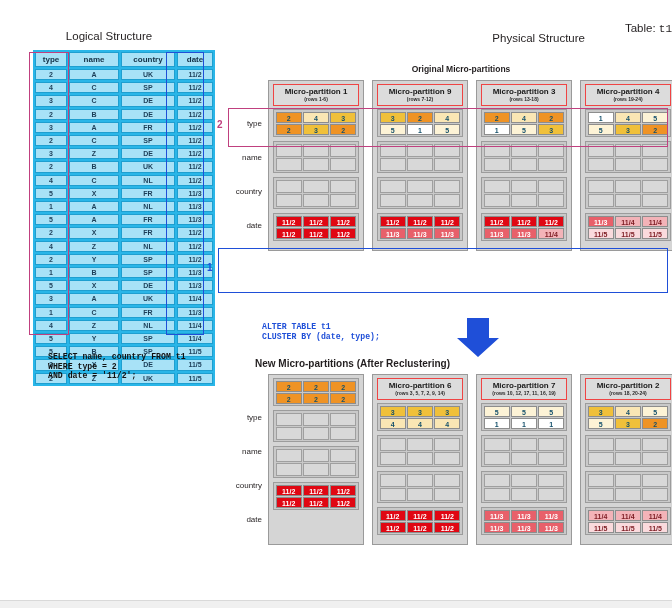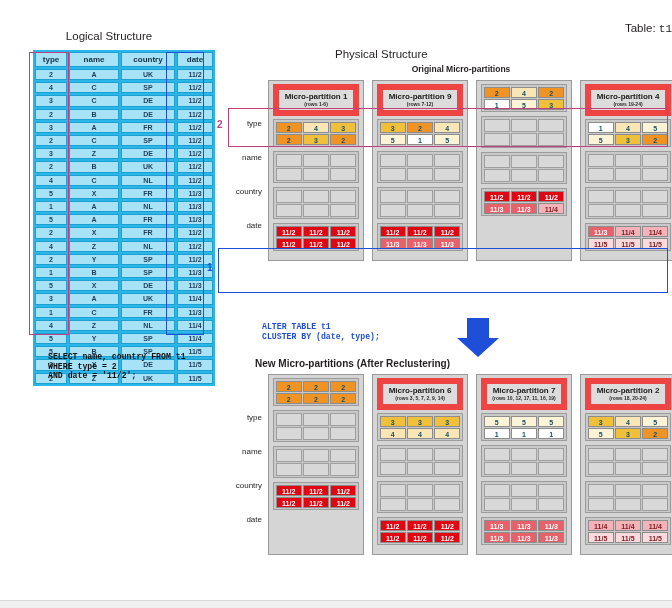--- a/index.html
+++ b/index.html
@@ -5,21 +5,21 @@
   html,body{margin:0;padding:0;background:#ffffff;}
   body{width:672px;height:608px;position:relative;overflow:hidden;
        font-family:"Liberation Sans",sans-serif;color:#231f20;}
 
   .abs{position:absolute;}
 
   
   #table-title{left:0;top:6px;width:672px;text-align:right;font-size:11.5px;margin-top:16px;}
   #table-title .mono{font-family:"Liberation Mono",monospace;font-size:11px;}
   #logical-title{left:14px;top:30px;width:190px;text-align:center;font-size:11.5px;}
-  #physical-title{left:335px;top:48px;width:250px;text-align:left;font-size:11.5px;}
+  #physical-title{left:335px;top:32px;width:250px;text-align:right;font-size:11.5px;}
   #orig-title{left:255px;top:64px;width:412px;text-align:center;font-size:8.5px;font-weight:bold;}
   #new-title{left:255px;top:358px;width:412px;text-align:left;font-size:10px;font-weight:bold;}
 
   
   #logical-wrap{left:33px;top:50px;width:172px;}
   table.ltbl{border-collapse:separate;border-spacing:2px;background:#29b6e8;
              width:172px;table-layout:fixed;}
   table.ltbl th,table.ltbl td{background:#a8e2f7;border:1px solid #1e9fd0;
              text-align:center;font-size:7px;font-weight:bold;color:#1b3d57;
              height:9.2px;line-height:9.2px;padding:0;}
@@ -38,21 +38,21 @@
 
   
   #arrow{left:455px;top:318px;width:46px;height:40px;}
 
   
   .rowlabels{width:44px;font-size:8px;text-align:right;color:#231f20;}
   .rowlabel{height:34px;display:flex;align-items:center;justify-content:flex-end;}
 
   .mp{box-sizing:border-box;border:1.4px solid #9a9a9a;background:#d5d5d5;
       width:96px;padding:3px 4px 5px 4px;}
-  .mp-head{box-sizing:border-box;border:6px solid #ef4444;background:#dcdcdc;
+  .mp-head{box-sizing:border-box;border:1px solid #ef4444;background:#dcdcdc;
       text-align:center;padding:2px 0 2px 0;margin-bottom:3px;}
   .mp-head .t{font-size:8px;font-weight:bold;color:#1a1a1a;line-height:9px;}
   .mp-head .s{font-size:5px;font-weight:bold;color:#2a2a2a;line-height:7px;}
 
   .cellblock{box-sizing:border-box;border:1px solid #9c9c9c;background:#c9c9c9;
       padding:1px;margin-bottom:4px;}
   .cellrow{display:flex;}
   .cell{flex:1;height:11px;line-height:11px;text-align:center;font-size:7px;
         font-weight:bold;border:1px solid #8d8d8d;margin:0.5px;box-sizing:border-box;
         color:#14506b;}
@@ -373,20 +373,24 @@
               <div class="cell d-1">11/2</div>
             </div>
             <div class="cellrow">
               <div class="cell d-2">11/3</div>
               <div class="cell d-2">11/3</div>
               <div class="cell d-2">11/3</div>
             </div>
           </div>
         </div>
         <div class="mp">
+          <div class="mp-head">
+            <div class="t">Micro-partition 3</div>
+            <div class="s">(rows 13-18)</div>
+          </div>
           <div class="cellblock">
             <div class="cellrow">
               <div class="cell t-orange">2</div>
               <div class="cell t-light">4</div>
               <div class="cell t-orange">2</div>
             </div>
             <div class="cellrow">
               <div class="cell t-white">1</div>
               <div class="cell t-cream">5</div>
               <div class="cell t-gold">3</div>

